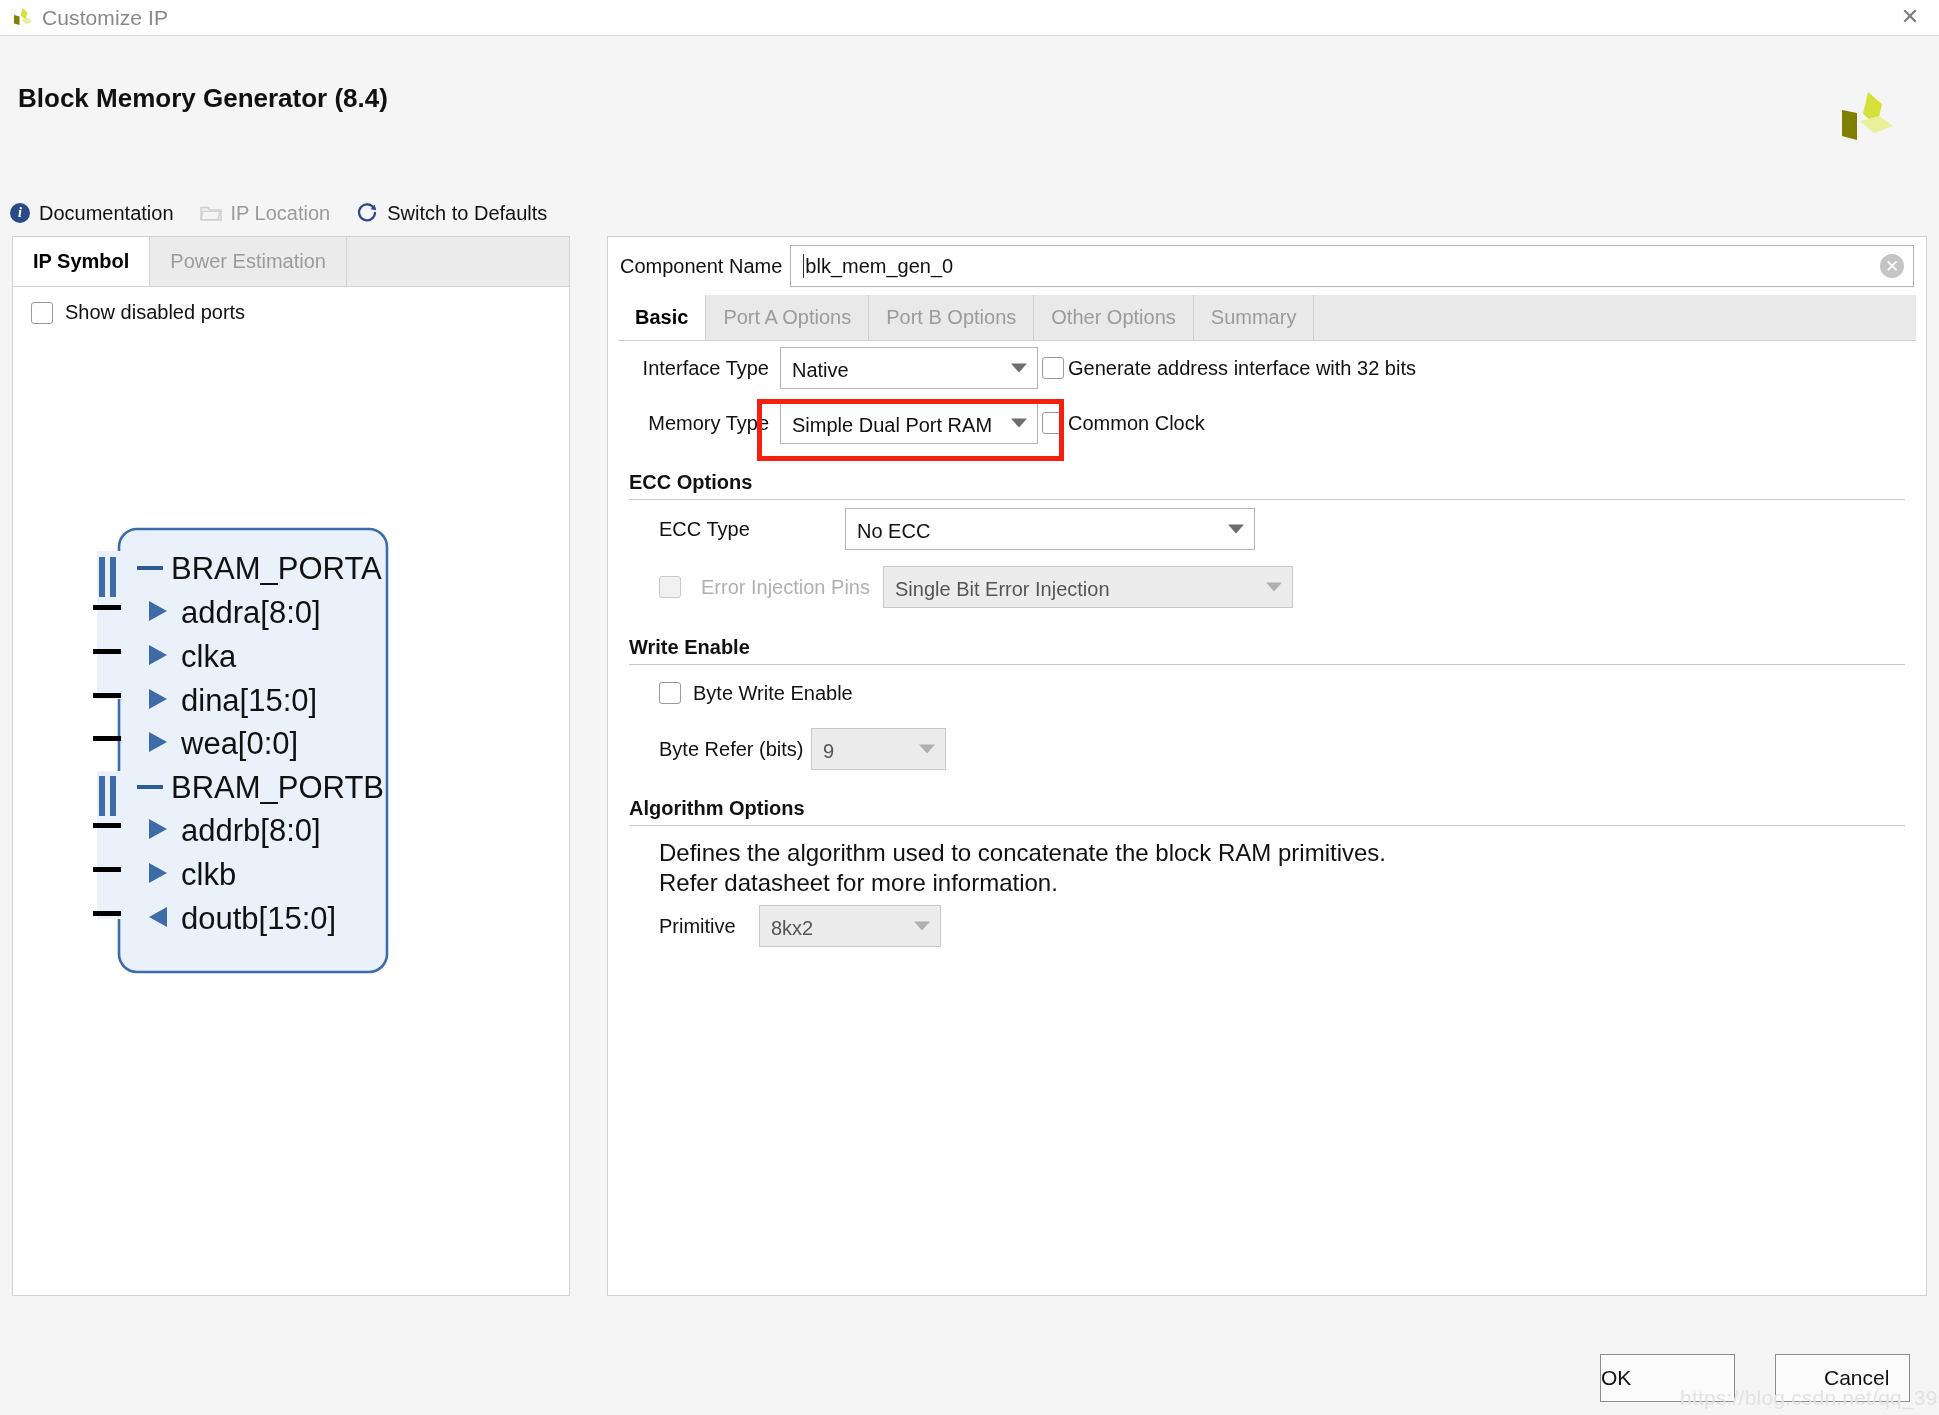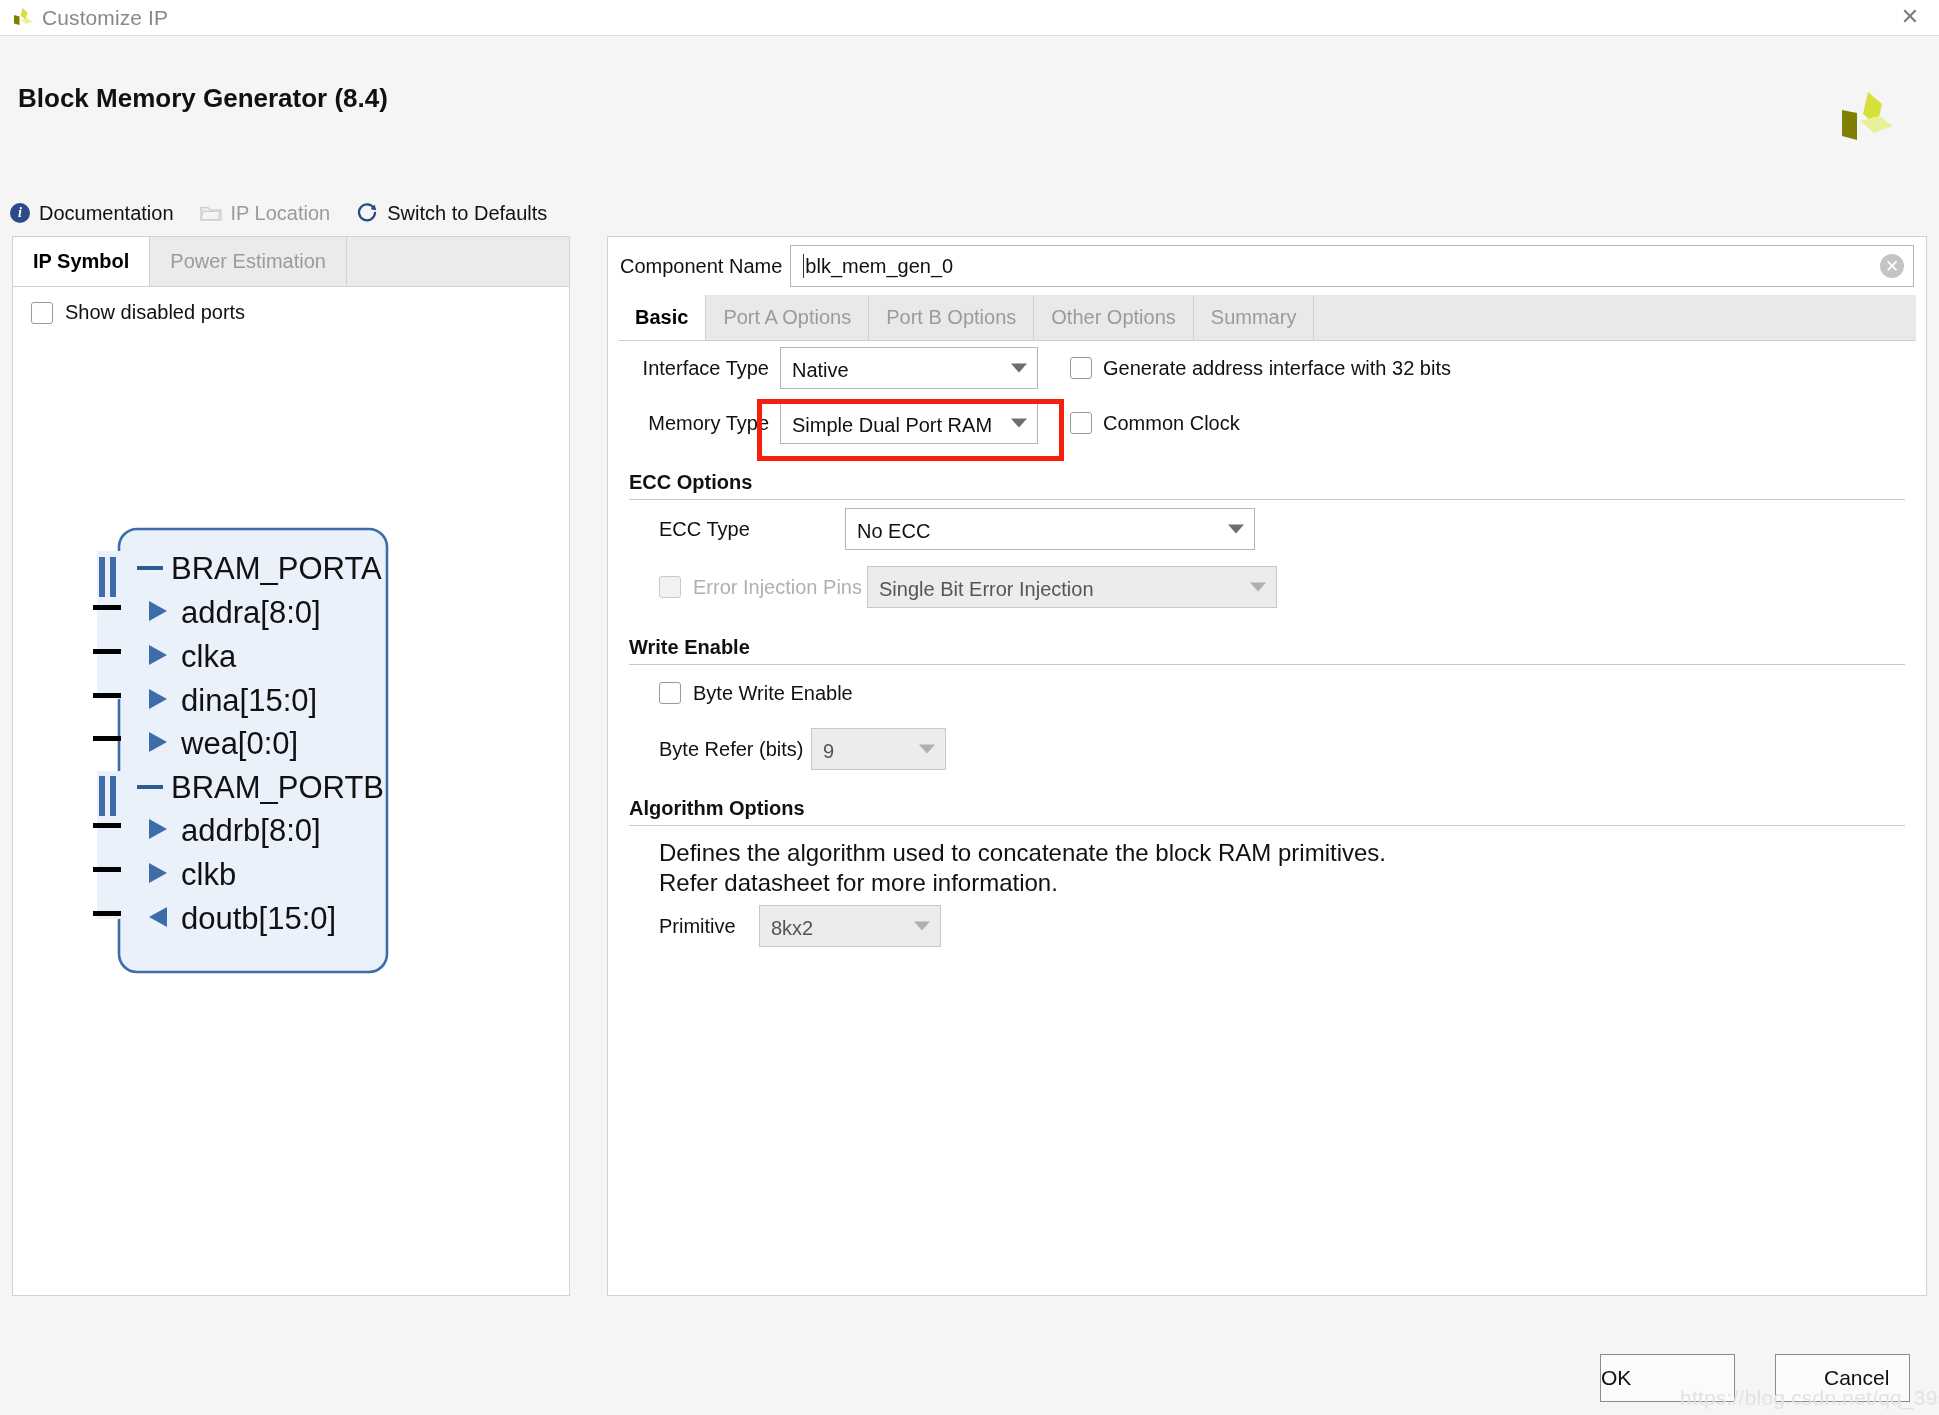--- a/index.html
+++ b/index.html
@@ -199,21 +199,21 @@
   .sel .chev {
     position: absolute; right: 10px; top: 50%;
     transform: translateY(-50%);
     width: 0; height: 0;
     border-left: 8px solid transparent;
     border-right: 8px solid transparent;
     border-top: 9px solid #6d6d6d;
   }
   .sel.disabled .chev { border-top-color: #b0b0b0; }
 
-  .inline-chk { display: flex; align-items: center; gap: 11px; margin-left: 32px; }
+  .inline-chk { display: flex; align-items: center; gap: 4px; margin-left: 4px; }
 
   
   .group {
     margin-top: 14px;
     padding-left: 11px;
   }
   .group-title {
     font-size: 20px; font-weight: bold; color: #111;
     margin-bottom: 5px;
   }
@@ -434,21 +434,21 @@
         <div class="group-rule"></div>
 
         <div class="frow" style="padding-left:30px; height:58px;">
           <span class="flabel" style="width:186px; text-align:left;">ECC Type</span>
           <div class="sel" style="width:410px;">
             <span>No ECC</span>
             <span class="chev"></span>
           </div>
         </div>
 
-        <div class="frow" style="padding-left:30px; height:58px;">
+        <div class="frow" style="padding-left:30px; height:58px;gap:8px;">
           <span class="chkbox disabled" style="margin-right:12px;"></span>
           <span class="flabel disabled" style="width:174px; text-align:left; color:#b0b0b0;">Error Injection Pins</span>
           <div class="sel disabled" style="width:410px;">
             <span>Single Bit Error Injection</span>
             <span class="chev"></span>
           </div>
         </div>
       </div>
 
       <div class="group" style="margin-top:20px;">

